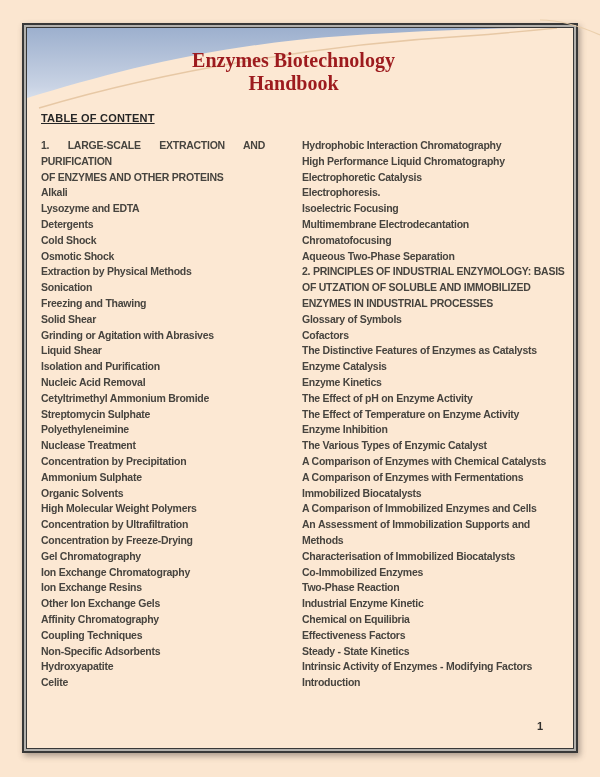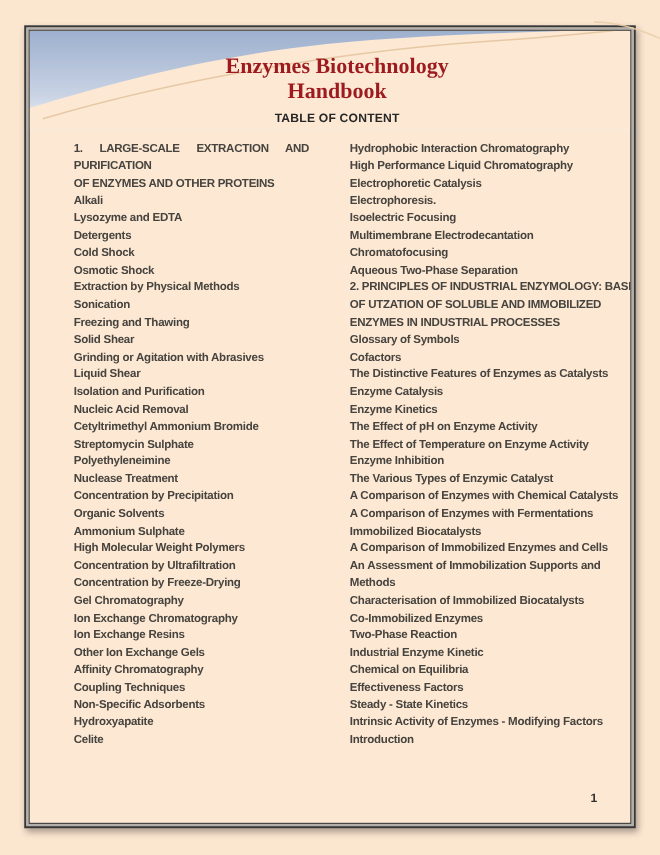--- a/index.html
+++ b/index.html
@@ -51,38 +51,38 @@
   }
   .wave{
     position:absolute;top:0;left:0;width:100%;height:90px;
     z-index:0;
   }
   .wave svg{display:block;width:100%;height:100%;}
   .wave .peach{fill:var(--c-page_bg);}
   .wave .thin-curve{stroke:var(--c-curve_line);stroke-width:1.4;fill:none;}
   .content{
     position:relative;z-index:1;
-    padding:21px 27px 0 40px;
+    padding:21px 27px 0 14px;
     height:100%;
   }
   .title{
     text-align:center;
     font-family:"Liberation Serif","DejaVu Serif",serif;
     font-weight:bold;
     font-size:20px;
     line-height:23px;
     color:var(--c-title_red);
   }
   .toc-heading{
-    margin-top:7px;
-    text-align:center;
+    margin-top:17px;
     font-size:11px;
     font-weight:bold;
     letter-spacing:0.2px;
     color:var(--c-heading_text);
+    text-decoration:underline;
   }
   .columns{
     margin-top:14px;
     display:flex;
     gap:37px;
     font-weight:bold;
   }
   .col{
     font-size:10.5px;
     letter-spacing:-0.25px;
@@ -152,22 +152,22 @@
                 <div class="toc-line">Solid Shear</div>
                 <div class="toc-line">Grinding or Agitation with Abrasives</div>
                 <div class="toc-line">Liquid Shear</div>
                 <div class="toc-line">Isolation and Purification</div>
                 <div class="toc-line">Nucleic Acid Removal</div>
                 <div class="toc-line">Cetyltrimethyl Ammonium Bromide</div>
                 <div class="toc-line">Streptomycin Sulphate</div>
                 <div class="toc-line">Polyethyleneimine</div>
                 <div class="toc-line">Nuclease Treatment</div>
                 <div class="toc-line">Concentration by Precipitation</div>
+                <div class="toc-line">Ammonium Sulphate</div>
                 <div class="toc-line">Organic Solvents</div>
-                <div class="toc-line">Ammonium Sulphate</div>
                 <div class="toc-line">High Molecular Weight Polymers</div>
                 <div class="toc-line">Concentration by Ultrafiltration</div>
                 <div class="toc-line">Concentration by Freeze-Drying</div>
                 <div class="toc-line">Gel Chromatography</div>
                 <div class="toc-line">Ion Exchange Chromatography</div>
                 <div class="toc-line">Ion Exchange Resins</div>
                 <div class="toc-line">Other Ion Exchange Gels</div>
                 <div class="toc-line">Affinity Chromatography</div>
                 <div class="toc-line">Coupling Techniques</div>
                 <div class="toc-line">Non-Specific Adsorbents</div>

